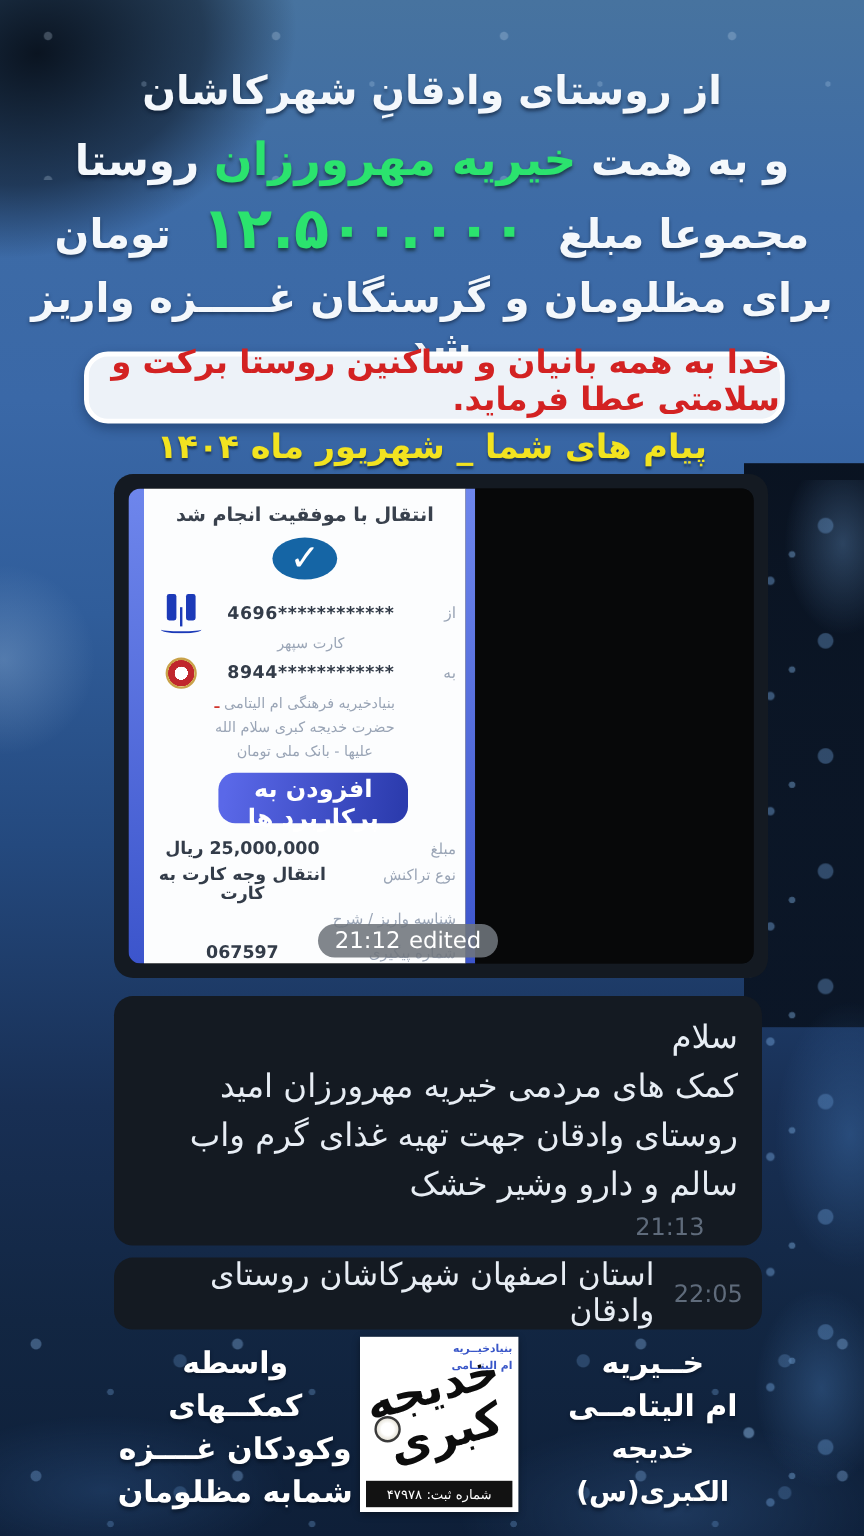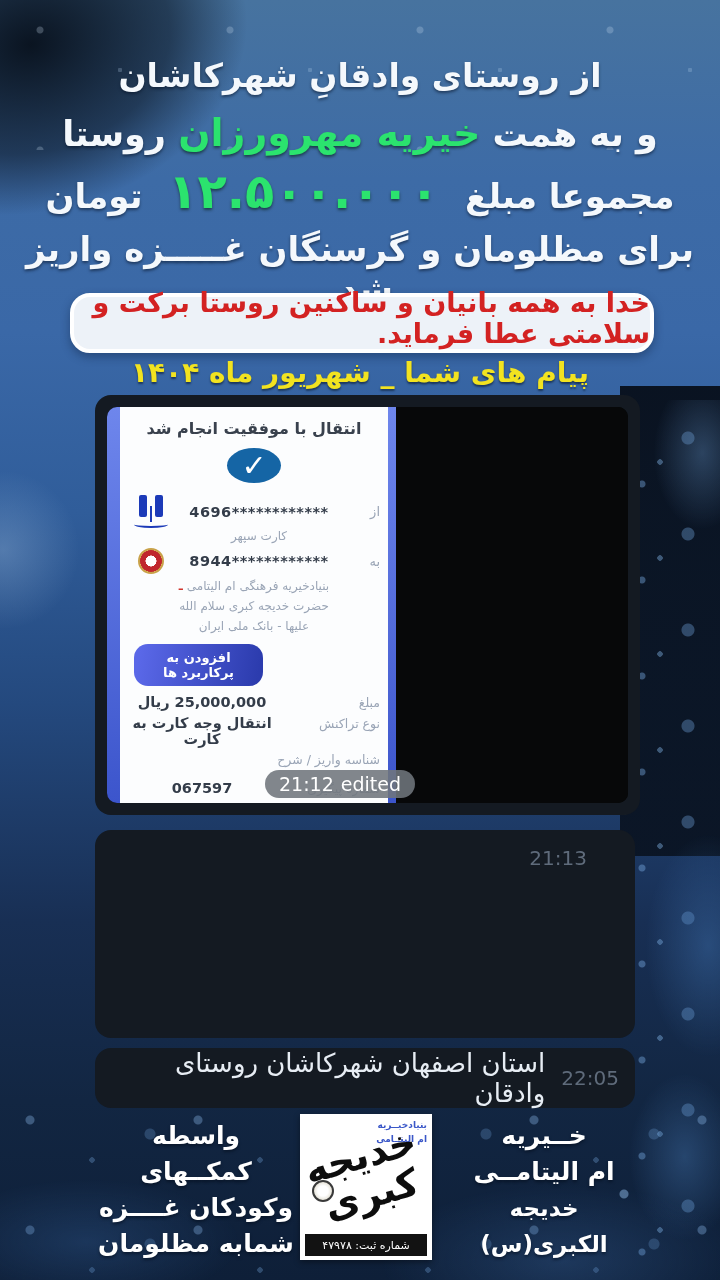--- a/index.html
+++ b/index.html
@@ -70,23 +70,23 @@
   .check{width:54px;height:54px;border-radius:50%;background:#1565a5;color:#fff;font-size:30px;font-weight:bold;
     display:flex;align-items:center;justify-content:center;margin:0 auto 12px;}
   .acc-row{display:flex;align-items:center;margin-bottom:1px;}
   .acc-label{width:36px;color:#9aa5b6;font-size:13px;}
   .acc-val{flex:1;text-align:center;color:#333c49;font-size:14.5px;font-weight:bold;letter-spacing:.5px;}
   .acc-logo{width:46px;display:flex;flex-direction:column;align-items:center;}
   .acc-sub{color:#9aa5b6;font-size:12px;text-align:center;margin:0 36px 5px 46px;}
   .to-name{color:#9aa5b6;font-size:12px;text-align:center;line-height:1.65;margin-top:2px;}
   .red-mark{color:#d0342c;font-weight:bold;}
   .btn-wrap{direction:ltr;text-align:left;padding:8px 0 8px 6px;}
-  .add-btn{width:129px;height:42px;border:none;border-radius:14px;cursor:pointer;
-    background:linear-gradient(100deg,#5a68e8 5%,#2c3cae 95%);color:#fff;font-size:13px;font-weight:bold;
-    font-family:"DejaVu Sans",sans-serif;}
+  .add-btn{width:158px;height:42px;border:none;border-radius:14px;cursor:pointer;
+    background:linear-gradient(100deg,#5a68e8 5%,#2c3cae 95%);color:#fff;font-size:20px;font-weight:bold;
+    font-family:"DejaVu Sans",sans-serif;margin-left:48px;}
   .det-row{display:flex;align-items:baseline;margin-bottom:5px;}
   .det-label{width:104px;color:#9aa5b6;font-size:12.5px;}
   .det-val{flex:1;text-align:center;color:#333c49;font-size:14.5px;font-weight:bold;}
   .pill{position:absolute;left:158px;bottom:5px;background:rgba(112,117,124,.88);color:#fff;
     border-radius:15px;padding:3px 14px;font-size:19px;display:flex;gap:7px;align-items:center;}
   .msg2{top:830px;width:540px;height:208px;padding:14px 20px 8px;direction:rtl;}
   .msg-text{color:#e7edf4;font-size:27px;line-height:1.52;text-align:right;white-space:pre-line;}
   .msg2 .msg-time{margin-top:2px;padding-left:0;padding-right:28px;}
   .msg-time{color:#5f6b7b;font-size:20px;}
   .msg3{top:1048px;width:540px;height:60px;direction:rtl;display:flex;align-items:center;gap:16px;padding:0 16px;}
@@ -168,21 +168,21 @@
           <div class="acc-label">به</div>
           <div class="acc-val">************8944</div>
           <div class="acc-logo">
             <div class="melli"></div>
           </div>
         </div>
         <div class="to-name">
           <span>بنیادخیریه فرهنگی ام الیتامی</span>
           <span class="red-mark">ـ</span><br>
           <span>حضرت خدیجه کبری سلام الله</span><br>
-          <span>علیها - بانک ملی ایران</span>
+          <span>علیها - بانک ملی تومان</span>
         </div>
 
         <div class="btn-wrap">
           <button class="add-btn">افزودن به پرکاربرد ها</button>
         </div>
 
         <div class="det-row">
           <div class="det-label">مبلغ</div>
           <div class="det-val">25,000,000 ریال</div>
         </div>
@@ -206,20 +206,22 @@
       <div class="strip strip-r"></div>
       <div class="img-dark"></div>
       <div class="pill">
         <span>21:12</span>
         <span>edited</span>
       </div>
     </div>
   </div>
 
   <div class="bubble msg2">
+    <div class="msg-text">سلام
+کمک های مردمی خیریه مهرورزان امید روستای وادقان جهت تهیه غذای گرم واب سالم و دارو وشیر خشک</div>
     <div class="msg-time">21:13</div>
   </div>
 
   <div class="bubble msg3">
     <div class="msg-time">22:05</div>
     <div class="msg3-text">استان اصفهان شهرکاشان  روستای وادقان</div>
   </div>
 
   <div class="foot-col foot-right">
     <div class="foot-line">خــیریه</div>

